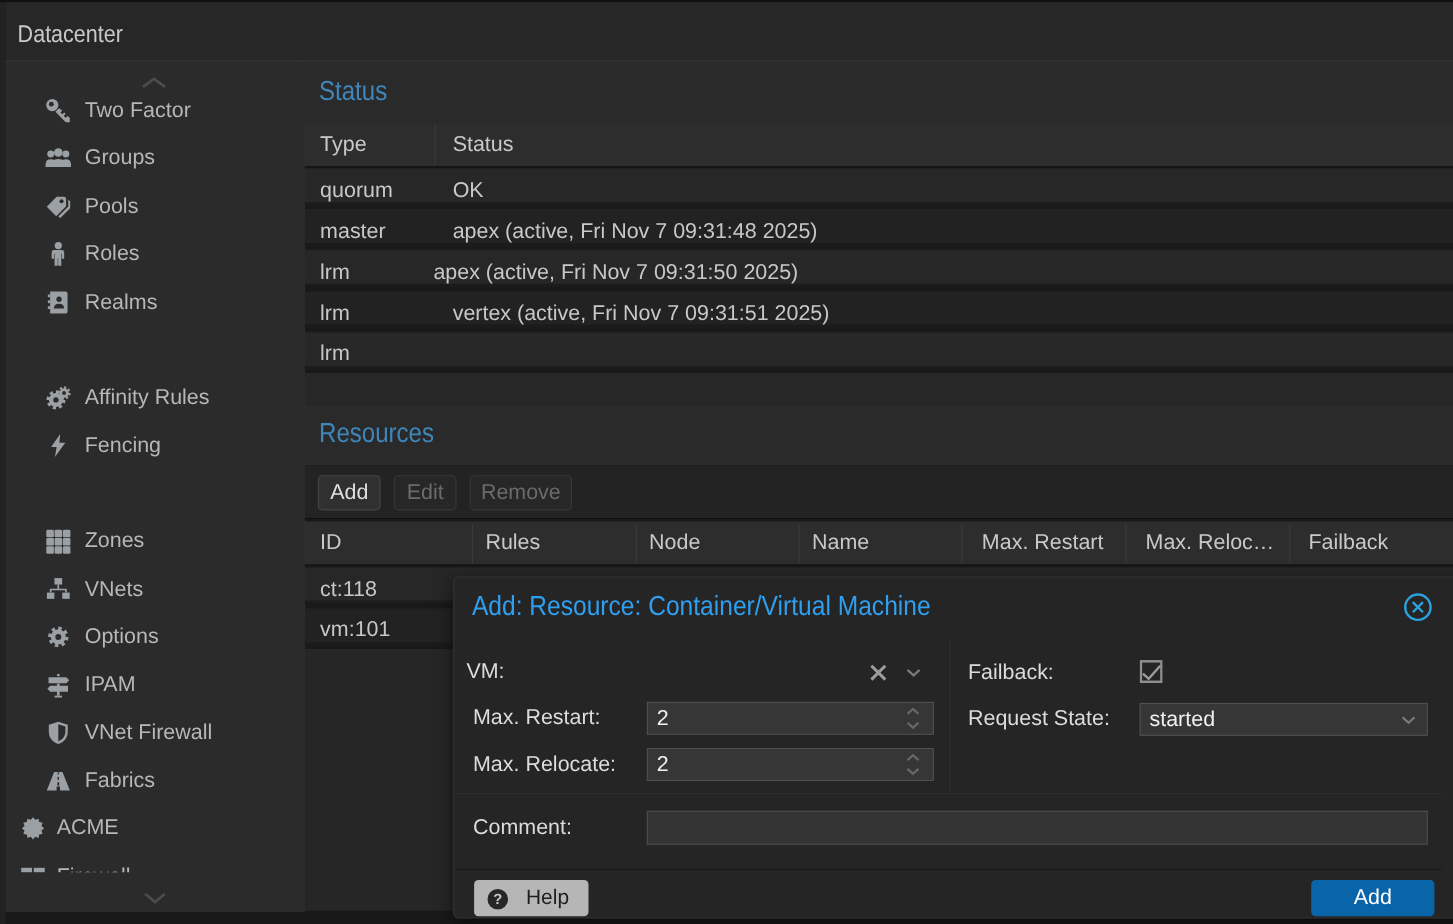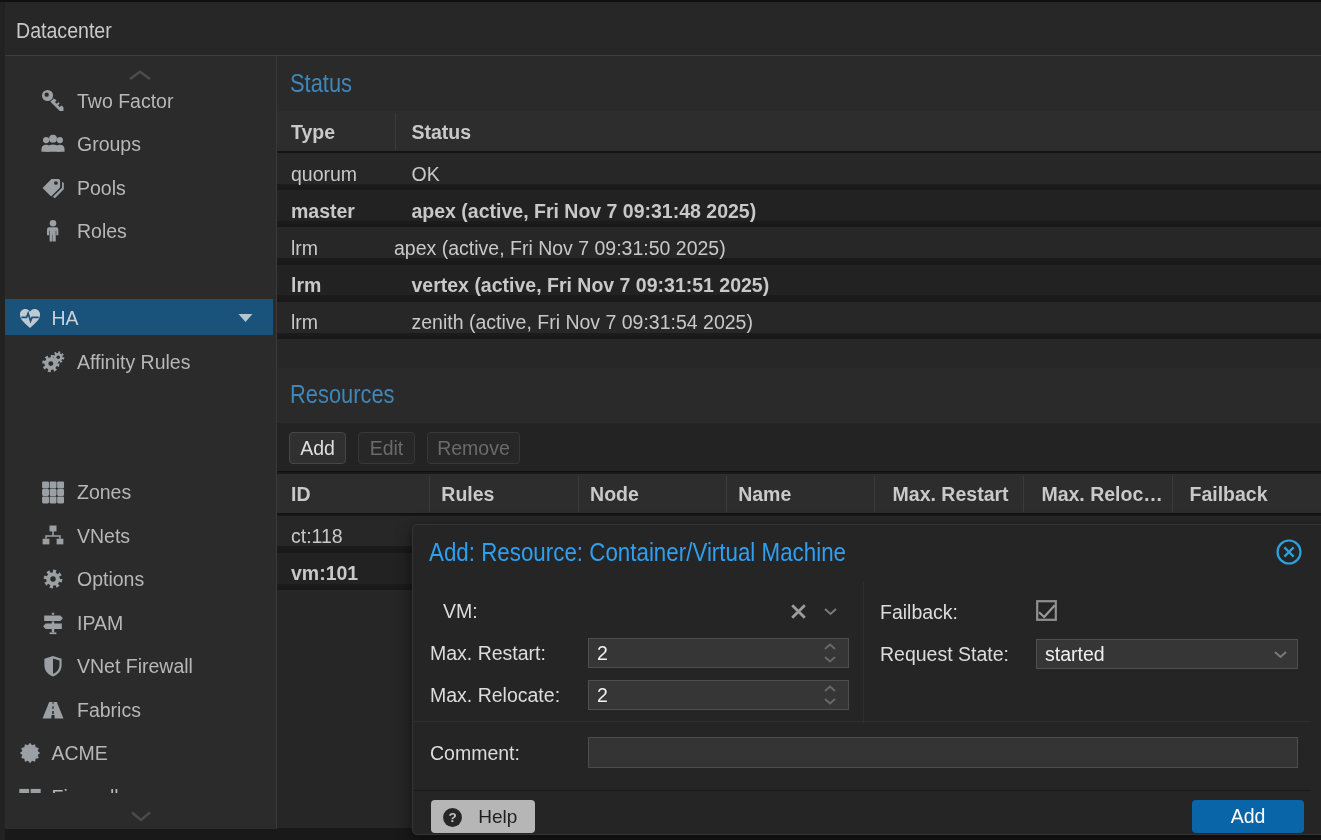--- a/index.html
+++ b/index.html
@@ -26,29 +26,29 @@
 .nav.ch .ic { left:35.5px; width:24px; text-align:center; }
 .nav.ch .lbl { left:72px; }
 .nav.sel { background:#19527a; background-clip:content-box; padding-top:2.5px; padding-bottom:5.5px; padding-right:3px; }
 .nav.sel .lbl { color:#c9d1d7; }
 .caret { position:absolute; left:233px; top:50%; transform:translateY(-50%); }
 .chev { stroke:#4c4c4c; stroke-width:2.4; fill:none; }
 
 .band { position:absolute; left:277px; width:1044px; height:55px; background:#2a2a2a; }
 .band .t { position:absolute; left:13px; font-size:25px; color:#3f87ba; transform:scaleX(0.875); transform-origin:left top; }
 .ghead { position:absolute; left:277px; width:1044px; background:#2d2d2d;
-  border-bottom:2px solid #141414;font-weight:bold; }
+  border-bottom:2px solid #141414; }
 .ghead .c { position:absolute; top:calc(50% + 1px); transform:translateY(-50%);
   font-size:19.5px; color:#c9c9c9; white-space:nowrap; }
 .vsep { position:absolute; width:1px; background:#3b3b3b; }
 .grow { position:absolute; left:277px; width:1044px; }
 .grow .c { position:absolute; top:20.5px; transform:translateY(-50%);
   font-size:19.5px; color:#c8c8c8; white-space:nowrap; }
 .rl { background:#272727; border-bottom:3.6px solid #1b1b1b; }
-.rd { background:#222222; border-bottom:3.6px solid #1b1b1b;font-weight:bold; }
+.rd { background:#222222; border-bottom:3.6px solid #1b1b1b; }
 
 .tbtn { position:absolute; font-size:19.5px; border-radius:4px; text-align:center; }
 
 #dlg { left:412px; top:524px; width:991px; height:311px; background:#252525;
   border:1px solid #343434; border-radius:5px;
   box-shadow:0 5px 16px rgba(0,0,0,0.55); }
 #dlg .title { position:absolute; left:16px; top:26.5px; transform:translateY(-50%) scaleX(0.894);
   transform-origin:left center; font-size:25px; color:#2f9ff0; }
 .flabel { position:absolute; font-size:19.5px; color:#dcdcdc; transform:translateY(-50%); }
 .field { position:absolute; height:30.5px; background:#363636; border:1px solid #4f4f4f;
@@ -105,46 +105,55 @@
         </div>
         <div class="nav ch" style="top:153.5px">
           <span class="ic"><svg width="24" height="24" viewBox="0 0 22 22" style="vertical-align:middle;overflow:visible">
               <g fill="#9aa0a3">
                 <circle cx="11" cy="3.9" r="3"></circle>
       <path d="M8.1 7.6 h5.8 a2 2 0 0 1 2 2 v5.2 h-1.9 v-4 h-0.5 v9.9 h-2.6 v-6.2 h-0.4 v6.2 h-2.6 v-9.9 h-0.5 v4 h-1.9 v-5.2 a2 2 0 0 1 2-2 Z"></path>
               </g>
             </svg></span>
           <span class="lbl">Roles</span>
         </div>
-        <div class="nav top sel" style="top:240.5px">
-          <span class="ic"><svg width="24" height="24" viewBox="0 0 22 22" style="vertical-align:middle;overflow:visible">
-              <g fill="#c2cad1">
-                <path d="M11 20.2 C5.4 15.4 1.8 12.1 1.8 7.9 C1.8 5 3.9 2.8 6.7 2.8 C8.7 2.8 10.3 4 11 5.3 C11.7 4 13.3 2.8 15.3 2.8 C18.1 2.8 20.2 5 20.2 7.9 C20.2 12.1 16.6 15.4 11 20.2 Z"></path>
-      <polyline points="3,10.4 7.8,10.4 9.3,6.8 11.5,13.8 12.9,10.4 19,10.4" fill="none" stroke="#19527a" stroke-width="1.6"></polyline>
-              </g>
-            </svg></span>
-          <span class="lbl">HA</span>
-          <svg class="caret" width="15" height="10" viewBox="0 0 15 10">
-            <path d="M0.5 1 H14.5 L7.5 9 Z" fill="#b9c3cb"></path>
-          </svg>
+        <div class="nav ch" style="top:197px">
+          <span class="ic"><svg width="24" height="24" viewBox="0 0 22 22" style="vertical-align:middle;overflow:visible">
+              <g fill="#9aa0a3">
+                <path d="M4.2 1.9 h12.8 a1.7 1.7 0 0 1 1.7 1.7 v14.8 a1.7 1.7 0 0 1-1.7 1.7 h-12.8 Z"></path>
+      <rect x="2.3" y="4.3" width="2" height="2.3" rx="0"></rect> 
+                <rect x="2.3" y="9.2" width="2" height="2.3" rx="0"></rect> 
+                <rect x="2.3" y="14.1" width="2" height="2.3" rx="0"></rect>
+      <circle cx="11.6" cy="8.3" r="2.2" fill="#2b2b2b"></circle>
+      <path d="M7.3 15.9 q0-3.9 4.3-3.9 q4.3 0 4.3 3.9 Z" fill="#2b2b2b"></path>
+              </g>
+            </svg></span>
+          <span class="lbl">Realms</span>
         </div>
         <div class="nav ch" style="top:284px">
           <span class="ic"><svg width="24" height="24" viewBox="0 0 22 22" style="vertical-align:middle;overflow:visible">
               <g fill="#9aa0a3">
                 <g transform="translate(-1.2,2.2) scale(0.93)">
                   <path d="M19.60 11.00 L18.95 14.29 L16.82 13.41 L15.45 15.45 L17.08 17.08 L14.29 18.95 L13.41 16.82 L11.00 17.30 L11.00 19.60 L7.71 18.95 L8.59 16.82 L6.55 15.45 L4.92 17.08 L3.05 14.29 L5.18 13.41 L4.70 11.00 L2.40 11.00 L3.05 7.71 L5.18 8.59 L6.55 6.55 L4.92 4.92 L7.71 3.05 L8.59 5.18 L11.00 4.70 L11.00 2.40 L14.29 3.05 L13.41 5.18 L15.45 6.55 L17.08 4.92 L18.95 7.71 L16.82 8.59 L17.30 11.00 Z"></path>
                   <circle cx="11" cy="11" r="2.4" fill="#2b2b2b"></circle>
                 </g>
       <g transform="translate(9.3,0.2)">
                   <path d="M12.10 6.50 L11.67 8.64 L10.20 8.03 L9.33 9.33 L10.46 10.46 L8.64 11.67 L8.03 10.20 L6.50 10.50 L6.50 12.10 L4.36 11.67 L4.97 10.20 L3.67 9.33 L2.54 10.46 L1.33 8.64 L2.80 8.03 L2.50 6.50 L0.90 6.50 L1.33 4.36 L2.80 4.97 L3.67 3.67 L2.54 2.54 L4.36 1.33 L4.97 2.80 L6.50 2.50 L6.50 0.90 L8.64 1.33 L8.03 2.80 L9.33 3.67 L10.46 2.54 L11.67 4.36 L10.20 4.97 L10.50 6.50 Z"></path>
                   <circle cx="6.5" cy="6.5" r="1.6" fill="#2b2b2b"></circle>
                 </g>
               </g>
             </svg></span>
           <span class="lbl">Affinity Rules</span>
+        </div>
+        <div class="nav ch" style="top:327.5px">
+          <span class="ic"><svg width="24" height="24" viewBox="0 0 22 22" style="vertical-align:middle;overflow:visible">
+              <g fill="#9aa0a3">
+                <path d="M12.6 1.5 L5 12.3 H9.6 L8.2 20.5 L16.8 8.8 H11.9 Z"></path>
+              </g>
+            </svg></span>
+          <span class="lbl">Fencing</span>
         </div>
         <div class="nav ch" style="top:414.5px">
           <span class="ic"><svg width="24" height="24" viewBox="0 0 22 22" style="vertical-align:middle;overflow:visible">
               <g fill="#9aa0a3">
                 <rect x="1" y="1.4" width="6.3" height="6.3" rx="1"></rect>
                 <rect x="7.9" y="1.4" width="6.3" height="6.3" rx="1"></rect>
                 <rect x="14.8" y="1.4" width="6.3" height="6.3" rx="1"></rect>
       <rect x="1" y="8.3" width="6.3" height="6.3" rx="1"></rect>
                 <rect x="7.9" y="8.3" width="6.3" height="6.3" rx="1"></rect>
                 <rect x="14.8" y="8.3" width="6.3" height="6.3" rx="1"></rect>
@@ -261,21 +270,20 @@
       <div class="grow rl" style="top:227.4px;height:33.9px">
       <div class="c" style="left:14px">lrm</div>
       <div class="c" style="left:117px">apex (active, Fri Nov 7 09:31:50 2025)</div>
       </div>
       <div class="grow rd" style="top:264.6px;height:33.9px">
       <div class="c" style="left:14px">lrm</div>
       <div class="c" style="left:134.5px">vertex (active, Fri Nov 7 09:31:51 2025)</div>
       </div>
       <div class="grow rl" style="top:301.8px;height:33.9px">
       <div class="c" style="left:14px">lrm</div>
-      <div class="c" style="left:134.5px">zenith (active, Fri Nov 7 09:31:54 2025)</div>
       </div>
       <div class="abs" style="left:277px;top:339px;width:1044px;height:29px;background:#272727"></div>
     </div>
 
   <div class="band" style="top:368px">
       <div class="t" style="top:12px">Resources</div>
     </div>
   <div class="abs" style="left:277px;top:423px;width:1044px;height:49px;background:#232323;border-bottom:1.5px solid #101010"></div>
   <div class="tbtn" style="left:289px;top:432px;width:57px;height:31.5px;background:#303030;border:1px solid #464646;color:#dfdfdf;line-height:30px">Add</div>
   <div class="tbtn" style="left:358px;top:432px;width:57px;height:31.5px;background:#272727;border:1px solid #383838;color:#6b6b6b;line-height:30px">Edit</div>
@@ -306,21 +314,21 @@
 
   <div class="abs" id="dlg">
     <div class="title">Add: Resource: Container/Virtual Machine</div>
     <svg class="abs" style="left:863px;top:14px" width="26" height="26" viewBox="0 0 26 26">
       <circle cx="13" cy="13" r="11.5" fill="none" stroke="#2ba2de" stroke-width="2.2"></circle>
       <path d="M8.4 8.4 L17.6 17.6 M17.6 8.4 L8.4 17.6" stroke="#2ba2de" stroke-width="2.2"></path>
     </svg>
     <div class="divl" style="left:450px;top:57px;width:1px;height:141px"></div>
     <div class="divl" style="left:1px;top:196px;width:897px;height:1px"></div>
 
-    <div class="flabel" style="left:30px;top:86px">VM:</div>
+    <div class="flabel" style="left:11px;top:86px">VM:</div>
     <svg class="abs" style="left:377px;top:78px" width="17" height="17" viewBox="0 0 17 17">
         <path d="M2.2 2.2 L14.8 14.8 M14.8 2.2 L2.2 14.8" stroke="#9c9c9c" stroke-width="2.8"></path>
       </svg>
     <svg class="abs" style="left:410px;top:82px" width="15" height="9" viewBox="0 0 15 9">
         <polyline points="2,2 7.5,7 13,2" fill="none" stroke="#7a7a7a" stroke-width="2"></polyline>
       </svg>
 
     <div class="flabel" style="left:17px;top:128px">Max. Restart:</div>
     <div class="field" style="left:175px;top:112.5px;width:261px">2</div>
     <svg class="abs" style="left:410px;top:117px" width="14" height="22" viewBox="0 0 14 22">

